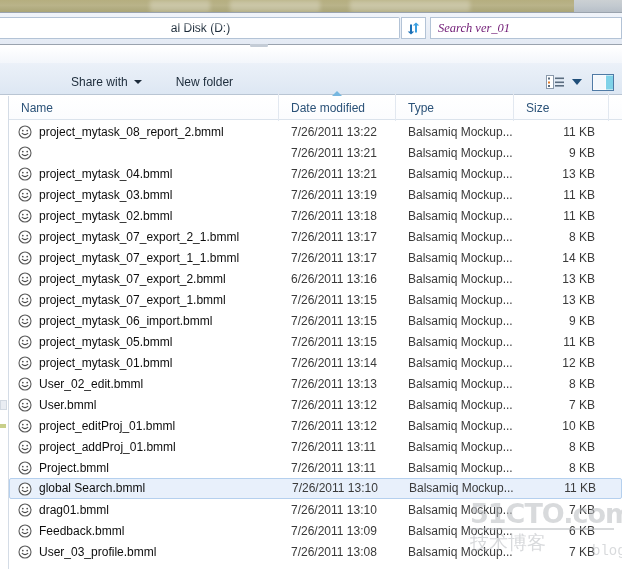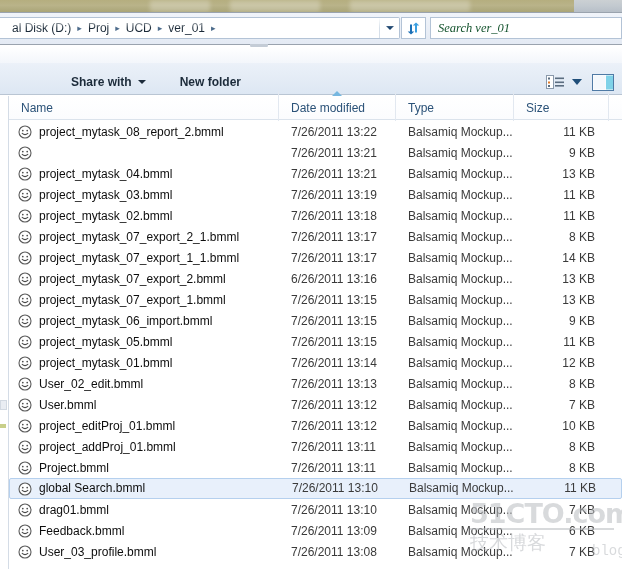--- a/index.html
+++ b/index.html
@@ -62,22 +62,23 @@
     position: relative;
     margin-left: 0;
     width: 400px;
     height: 22px;
     background: #ffffff;
     border: 1px solid #b3c3d6;
     border-left: none;
     border-radius: 0 2px 2px 0;
     display: flex;
     align-items: center;
-    padding-left: 10px;
+    padding-left: 2px;
     overflow: hidden;
+    flex-direction: column;
   }
   .breadcrumb-box::after {
     content: "";
     position: absolute;
     left: 0; top: 0; right: 0; height: 10px;
     background: linear-gradient(180deg, rgba(255,255,255,.95), rgba(255,255,255,0));
     pointer-events: none;
   }
 
   .crumb {
@@ -124,21 +125,21 @@
     border: 1px solid #b3c3d6;
     display: flex;
     align-items: center;
     padding-left: 7px;
     overflow: hidden;
   }
   .search-box .ph {
     font-family: "Liberation Serif", serif;
     font-style: italic;
     font-size: 12.5px;
-    color: #14532d;
+    color: #701a75;
     white-space: nowrap;
   }
 
   
   .nav-underline {
     position: absolute;
     left: 0; top: 44px;
     width: 622px; height: 1px;
     background: #9aa3ae;
   }
@@ -181,21 +182,20 @@
 
   .tb-btn {
     display: flex;
     align-items: center;
     gap: 6px;
     height: 24px;
     padding: 0 9px;
     font-size: 12px;
     color: #1c2b3a;
     white-space: nowrap;
-    font-weight: bold;
   }
   .tb-btn .tri {
     width: 0; height: 0;
     border-left: 4px solid transparent;
     border-right: 4px solid transparent;
     border-top: 4px solid #1c2b3a;
   }
   .tb-spring { flex: 1; }
 
   .view-btn {

